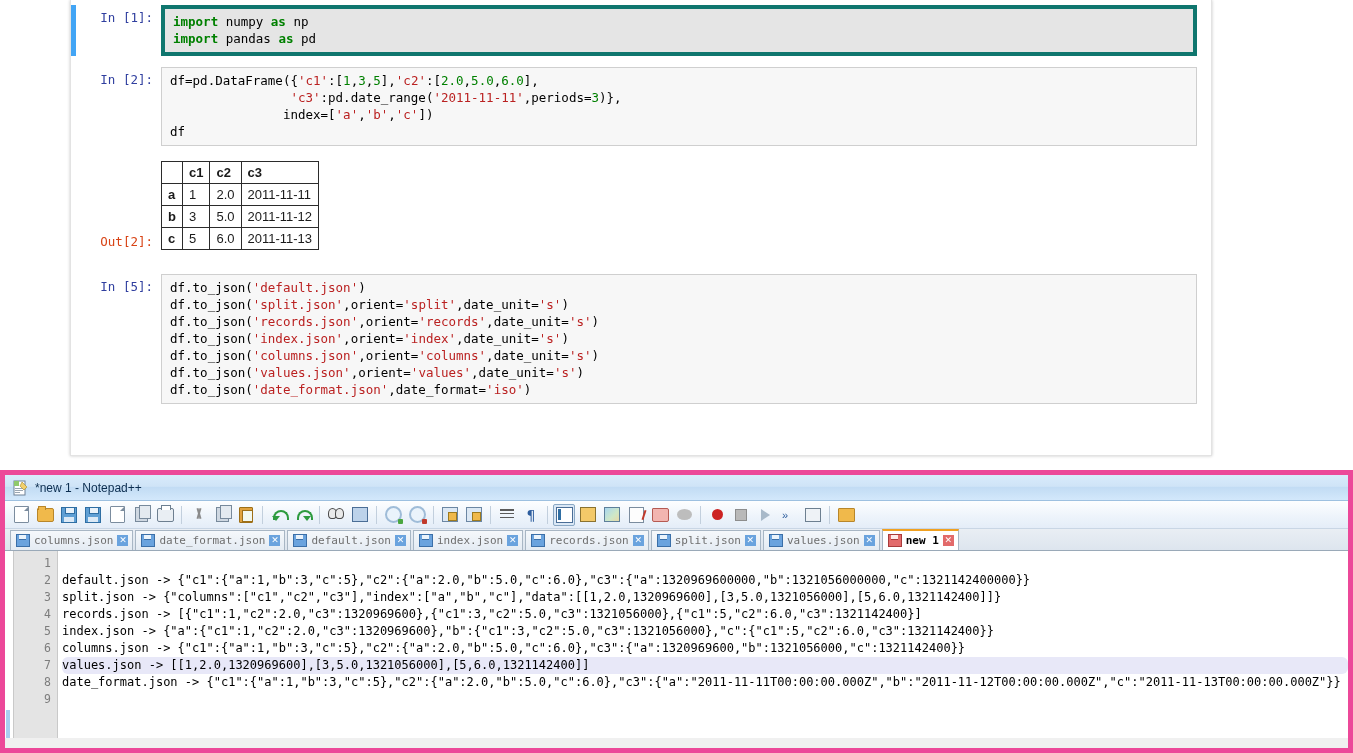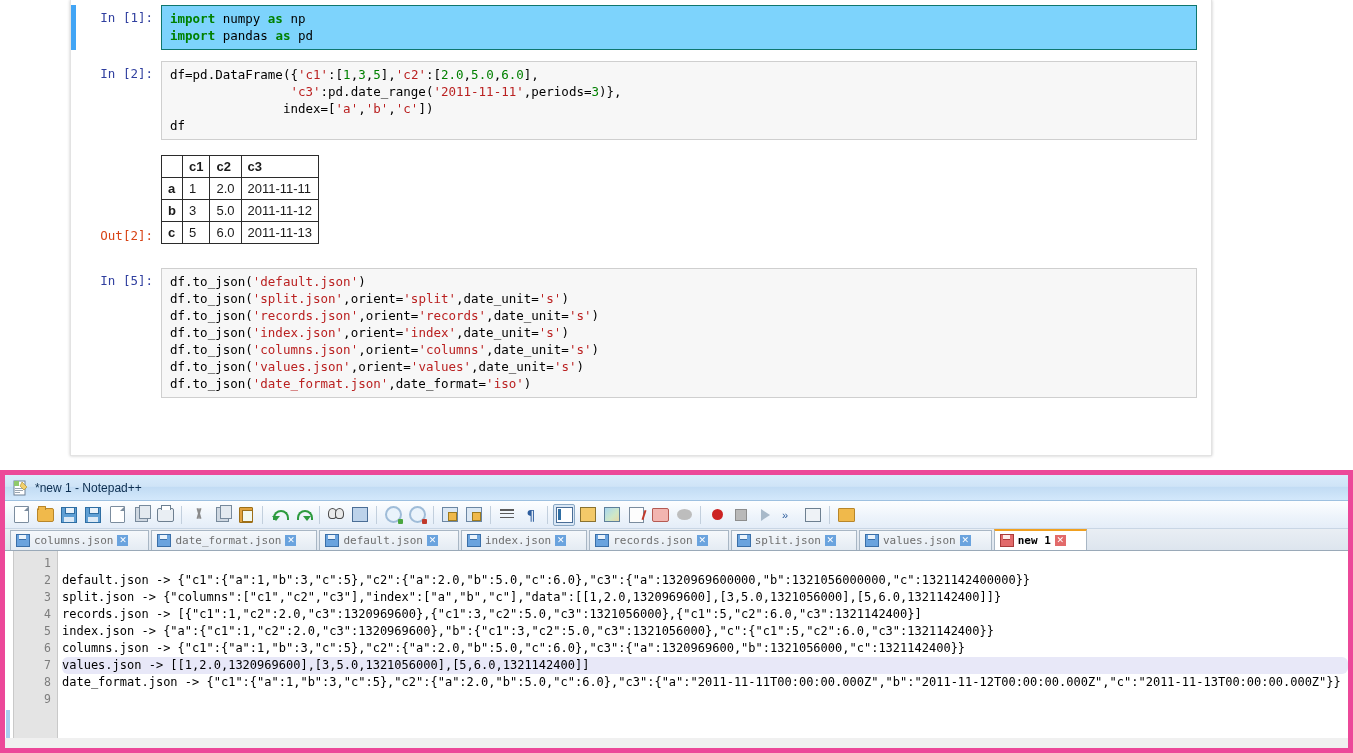--- a/index.html
+++ b/index.html
@@ -62,22 +62,22 @@
     padding: 4px 6px 5px 8px;
     font-family: "DejaVu Sans Mono", monospace;
     font-size: 12.5px;
     line-height: 17px;
     white-space: pre;
     color: #000000;
     margin-right: 14px;
     overflow: hidden;
   }
   .cell.selected .input-area {
-    background: #7dd3fc;
-    border: 1px solid #0f766e;
+    background: #e5e5e5;
+    border: 4px solid #0f766e;
   }
   .cell.selected::before {
     content: "";
     position: absolute;
     left: 0px;
     top: 0px;
     bottom: 0px;
     width: 5px;
     background: #42A5F5;
   }
@@ -390,21 +390,21 @@
     border-bottom: 1px solid #9aa9b8;
     display: flex;
     align-items: flex-end;
     padding-left: 5px;
     box-sizing: border-box;
   }
   .npp-tab {
     height: 20px;
     display: flex;
     align-items: center;
-    padding: 0 20px 0 5px;
+    padding: 0 4px 0 5px;
     margin-right: 2px;
     background: linear-gradient(to bottom, #f5f8fb 0%, #e4ebf3 100%);
     border: 1px solid #a8b6c4;
     border-bottom: none;
     font-family: "DejaVu Sans Mono", monospace;
     font-size: 11px;
     color: #6e6e6e;
     box-sizing: border-box;
     white-space: nowrap;
   }

